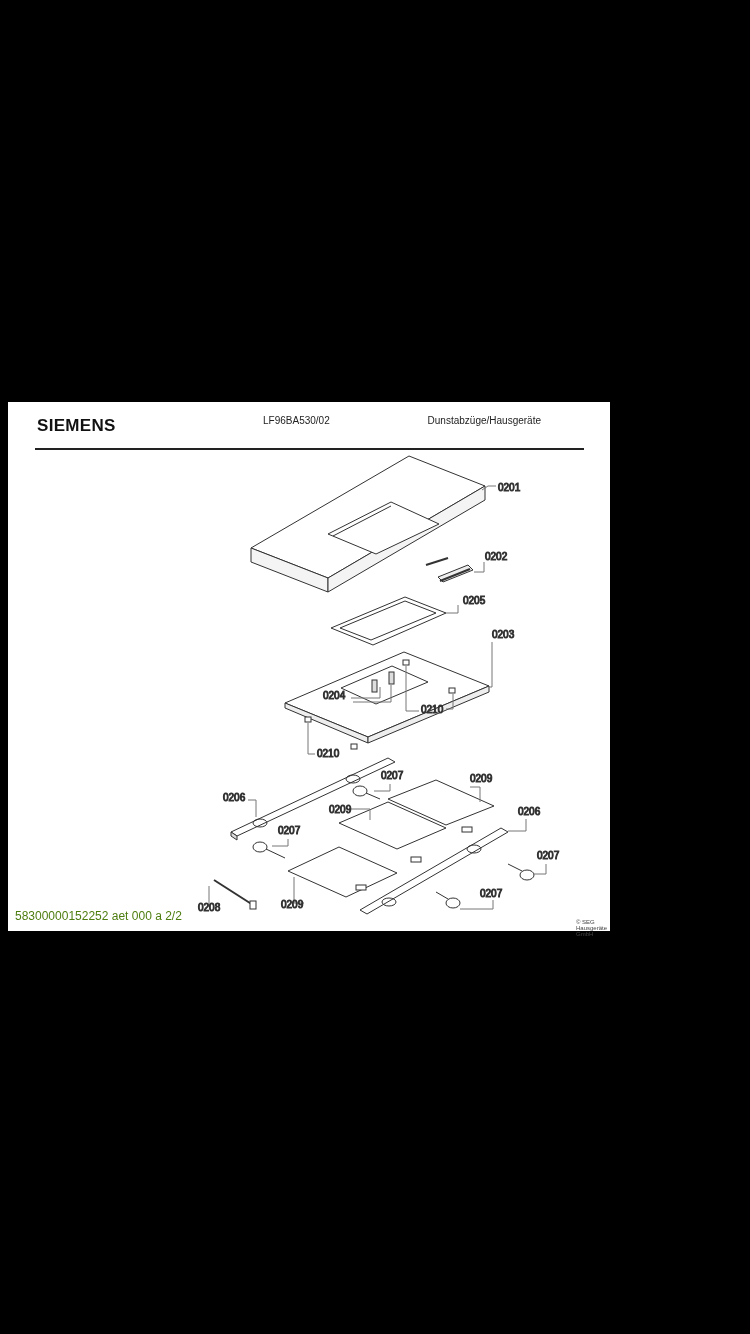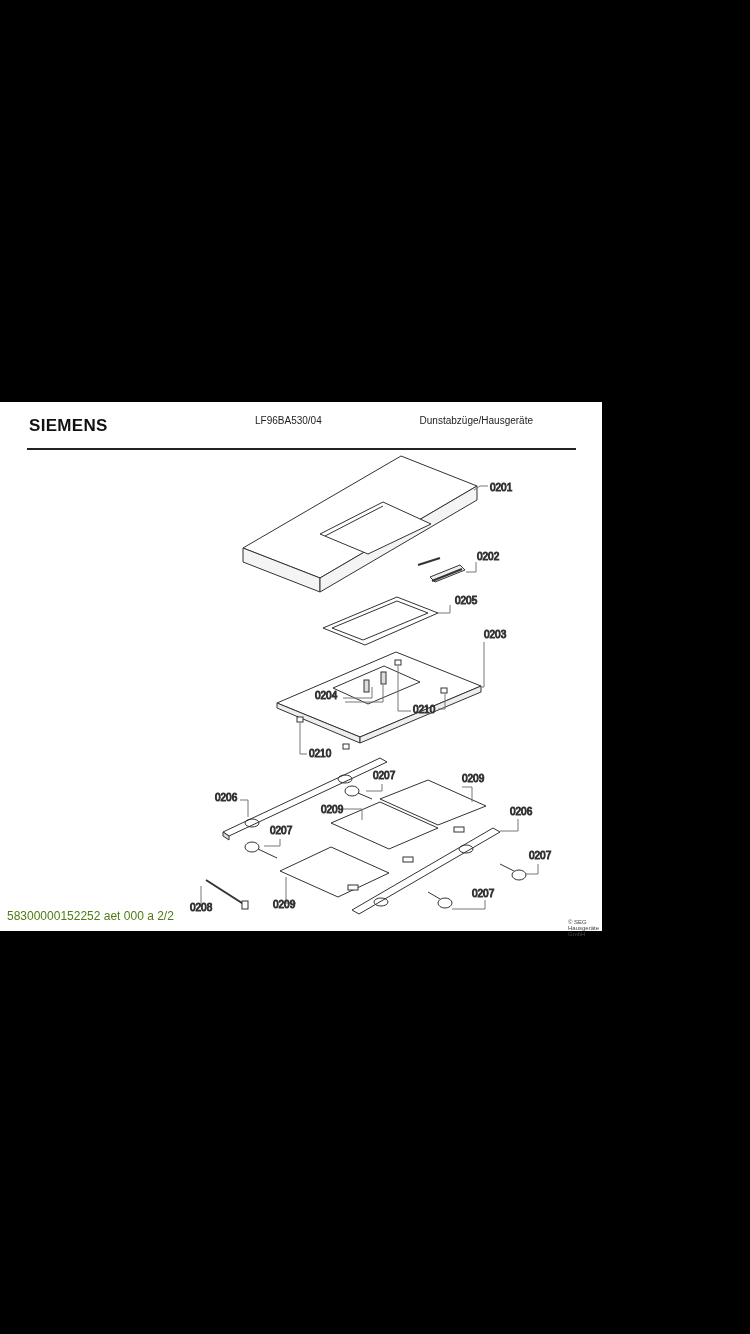--- a/index.html
+++ b/index.html
@@ -1,32 +1,32 @@
 <!DOCTYPE html>
 <html><head>
 <meta charset="utf-8">
 <style>
   html, body { margin: 0; padding: 0; background: #000; }
   body { width: 750px; height: 1334px; position: relative; overflow: hidden; font-family: "Liberation Sans", sans-serif; }
-  .sheet { position: absolute; left: 0; top: 402px; width: 602px; height: 529px; background: #fff; }
+  .sheet { position: absolute; left: 8px; top: 402px; width: 602px; height: 529px; background: #fff; }
   .brand { position: absolute; left: 29px; top: 14px; font-size: 17px; font-weight: bold; color: #111; letter-spacing: 0.3px; }
   .model { position: absolute; left: 255px; top: 13px; font-size: 10px; color: #222; }
   .category { position: absolute; right: 69px; top: 13px; font-size: 10px; color: #222; }
   .rule { position: absolute; left: 27px; right: 26px; top: 46px; height: 2px; background: #222; }
   .doc-id { position: absolute; left: 7px; top: 507px; font-size: 12px; color: #4d7c0f; }
   .copyright { position: absolute; left: 568px; top: 517px; font-size: 6px; color: #444; }
   svg.diagram { position: absolute; left: 0; top: 0; width: 750px; height: 529px; }
   .lbl { font-family: "Liberation Sans", sans-serif; font-size: 10px; fill: #222; }
 </style>
 </head>
 <body>
 
 <div class="sheet">
   <div class="brand">SIEMENS</div>
-  <div class="model">LF96BA530/04</div>
+  <div class="model">LF96BA530/02</div>
   <div class="category">Dunstabzüge/Hausgeräte</div>
   <div class="rule"></div>
 
   <svg class="diagram" viewBox="0 0 750 529" fill="none" stroke="#333" stroke-width="1">
 
     <g>
       <polygon points="243,146 401,54 477,84 320,176" fill="#fff"></polygon>
       <polygon points="243,146 320,176 320,190 243,160" fill="#f4f4f4"></polygon>
       <polygon points="320,176 477,84 477,98 320,190" fill="#f4f4f4"></polygon>
       <polygon points="320,132 383,100 431,122 368,152" fill="#fff"></polygon>

